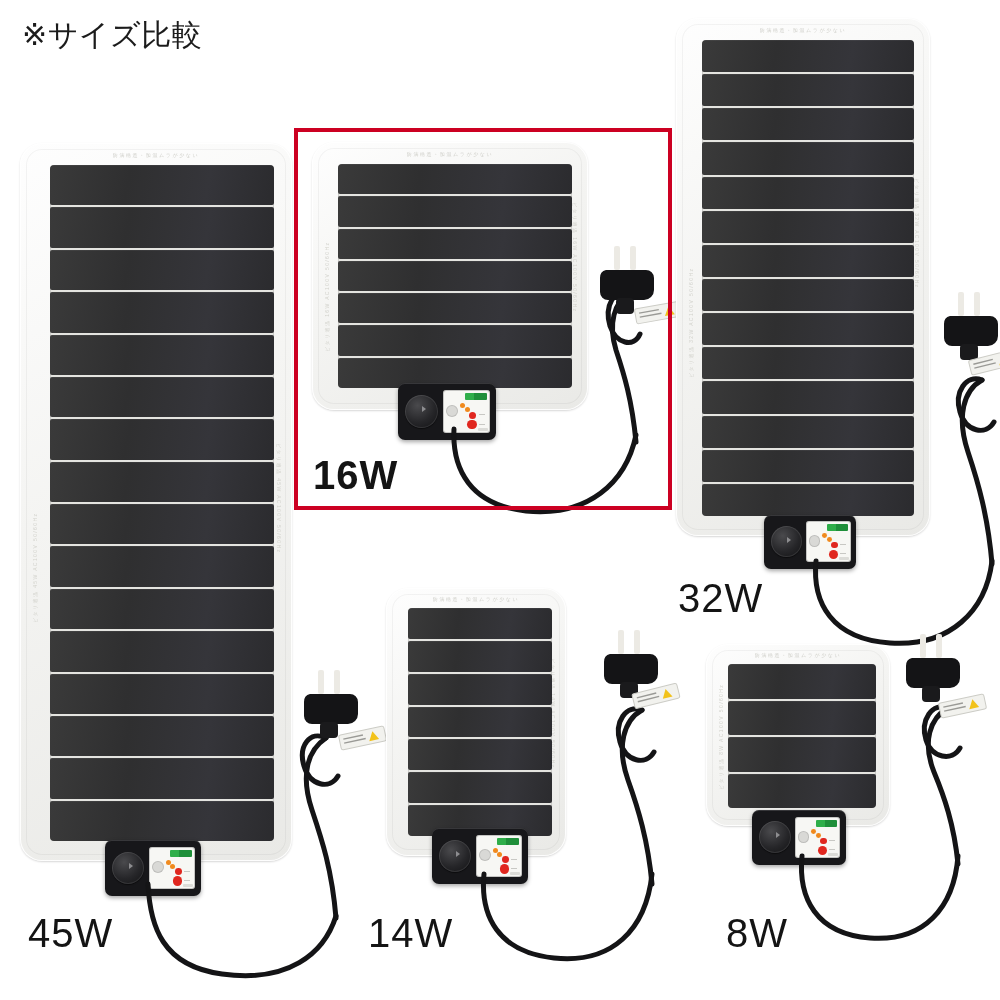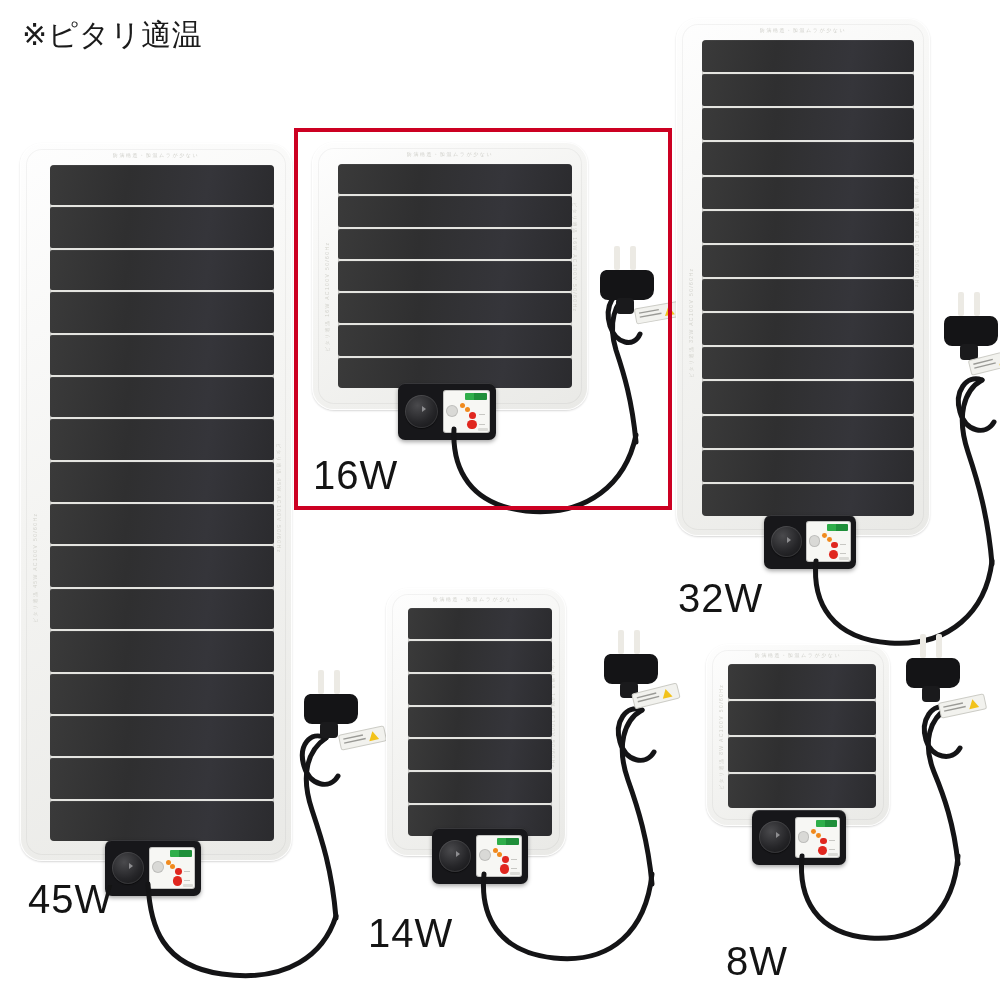--- a/index.html
+++ b/index.html
@@ -106,21 +106,21 @@
     position:absolute;border:4px solid #cc0022;background:transparent;
     pointer-events:none;
   }
 </style>
 </head>
 <body>
 
 <div class="stage">
 
   <div class="header">
-    <div>※ピタリ適温</div>
+    <div>※サイズ比較</div>
   </div>
 
   <div class="unit">
 
     <div class="panel" style="left:20px;top:143px;width:272px;height:718px;">
       <div class="print-top" style="top:9px;">防滴構造・加温ムラが少ない</div>
       <div class="print-side" style="left:12px;top:480px;transform:rotate(-90deg);">ピタリ適温 45W AC100V 50/60Hz</div>
       <div class="print-side" style="left:262px;top:300px;transform:rotate(90deg);">ピタリ適温 45W AC100V 50/60Hz</div>
       <div class="grid" style="left:30px;top:22px;right:18px;bottom:20px;">
         <div class="strip"></div>
@@ -176,21 +176,21 @@
         <rect x="20" y="54" width="18" height="16" rx="4" fill="#1a1a1c"></rect>
         <g transform="rotate(-12 46 74)">
           <rect x="40" y="66" width="46" height="15" rx="2" fill="#f2f2ee" stroke="#ccccc6" stroke-width="1"></rect>
           <polygon points="74,69 79,78 69,78" fill="#f2c21a"></polygon>
           <rect x="44" y="70" width="20" height="1.4" fill="#9a9a96"></rect>
           <rect x="44" y="74" width="22" height="1.4" fill="#9a9a96"></rect>
         </g>
       </svg>
     </div>
 
-    <div class="cap" style="left:28px;top:879px;">45W</div>
+    <div class="cap" style="left:28px;top:913px;">45W</div>
   </div>
 
   <div class="unit">
 
     <div class="panel" style="left:312px;top:142px;width:276px;height:268px;">
       <div class="print-top" style="top:9px;">防滴構造・加温ムラが少ない</div>
       <div class="print-side" style="left:12px;top:210px;transform:rotate(-90deg);">ピタリ適温 16W AC100V 50/60Hz</div>
       <div class="print-side" style="left:266px;top:60px;transform:rotate(90deg);">ピタリ適温 16W AC100V 50/60Hz</div>
       <div class="grid" style="left:26px;top:22px;right:16px;bottom:22px;">
         <div class="strip"></div>
@@ -237,21 +237,21 @@
         <rect x="20" y="54" width="18" height="16" rx="4" fill="#1a1a1c"></rect>
         <g transform="rotate(-10 46 74)">
           <rect x="40" y="64" width="46" height="15" rx="2" fill="#f2f2ee" stroke="#ccccc6" stroke-width="1"></rect>
           <polygon points="74,67 79,76 69,76" fill="#f2c21a"></polygon>
           <rect x="44" y="68" width="20" height="1.4" fill="#9a9a96"></rect>
           <rect x="44" y="72" width="22" height="1.4" fill="#9a9a96"></rect>
         </g>
       </svg>
     </div>
 
-    <div class="cap" style="left:313px;top:455px;">16W</div>
+    <div class="cap" style="left:313px;top:455px;font-weight:bold;">16W</div>
   </div>
 
   <div class="hibox" style="left:294px;top:128px;width:370px;height:374px;"></div>
 
   <div class="unit">
 
     <div class="panel" style="left:676px;top:18px;width:254px;height:518px;">
       <div class="print-top" style="top:9px;">防滴構造・加温ムラが少ない</div>
       <div class="print-side" style="left:12px;top:360px;transform:rotate(-90deg);">ピタリ適温 32W AC100V 50/60Hz</div>
       <div class="print-side" style="left:244px;top:160px;transform:rotate(90deg);">ピタリ適温 32W AC100V 50/60Hz</div>
@@ -424,16 +424,16 @@
         <rect x="20" y="54" width="18" height="16" rx="4" fill="#1a1a1c"></rect>
         <g transform="rotate(-12 44 78)">
           <rect x="38" y="70" width="46" height="15" rx="2" fill="#f2f2ee" stroke="#ccccc6" stroke-width="1"></rect>
           <polygon points="72,73 77,82 67,82" fill="#f2c21a"></polygon>
           <rect x="42" y="74" width="20" height="1.4" fill="#9a9a96"></rect>
           <rect x="42" y="78" width="22" height="1.4" fill="#9a9a96"></rect>
         </g>
       </svg>
     </div>
 
-    <div class="cap" style="left:726px;top:913px;margin-top:28px;">8W</div>
+    <div class="cap" style="left:726px;top:913px;">8W</div>
   </div>
 
 </div>
 
 </body></html>

